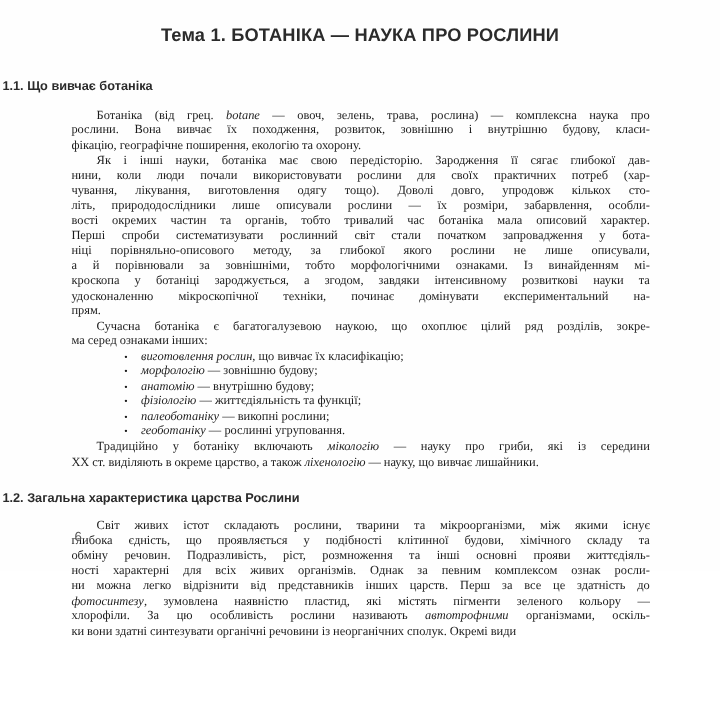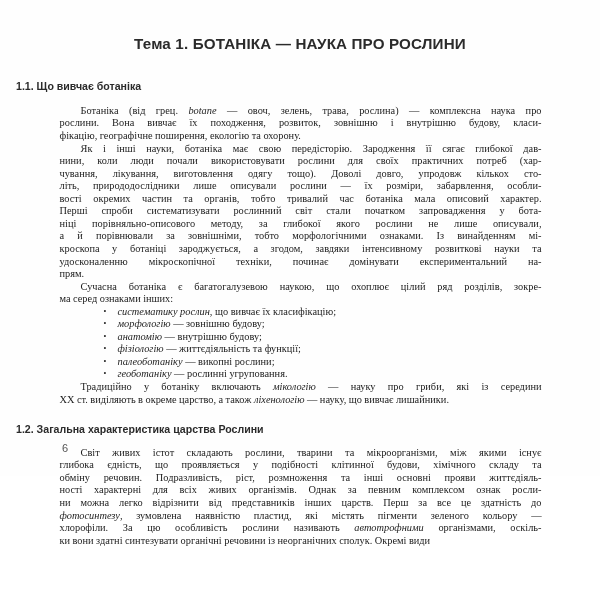--- a/index.html
+++ b/index.html
@@ -15,21 +15,21 @@
     color: #1a1a1a;
     overflow: hidden;
     position: relative;
   }
 
   .page {
     position: relative;
     width: 600px;
     height: 476px;
     box-sizing: border-box;
-    padding: 16px;
+    padding: 2px;
     background: #fefefe;
   }
 
   
   .doc-title {
     font-family: "Liberation Sans", "DejaVu Sans", sans-serif;
     font-weight: bold;
     font-size: 15.2px;
     letter-spacing: 0.15px;
     color: #2b2b2b;
@@ -165,21 +165,21 @@
     </p>
 
     <p class="para">
       <span class="ln indent"><span class="ind"></span><span>Сучасна ботаніка є багатогалузевою наукою, що охоплює цілий ряд розділів, зокре-</span></span>
       <span class="ln last">ма серед ознаками інших:</span>
     </p>
 
     <ul class="bullets">
       <li>
         <span class="dot">•</span>
-        <i class="it">систематику рослин</i><span>, що вивчає їх класифікацію;</span>
+        <i class="it">виготовлення рослин</i><span>, що вивчає їх класифікацію;</span>
       </li>
       <li>
         <span class="dot">•</span>
         <i class="it">морфологію</i><span> — зовнішню будову;</span>
       </li>
       <li>
         <span class="dot">•</span>
         <i class="it">анатомію</i><span> — внутрішню будову;</span>
       </li>
       <li>

